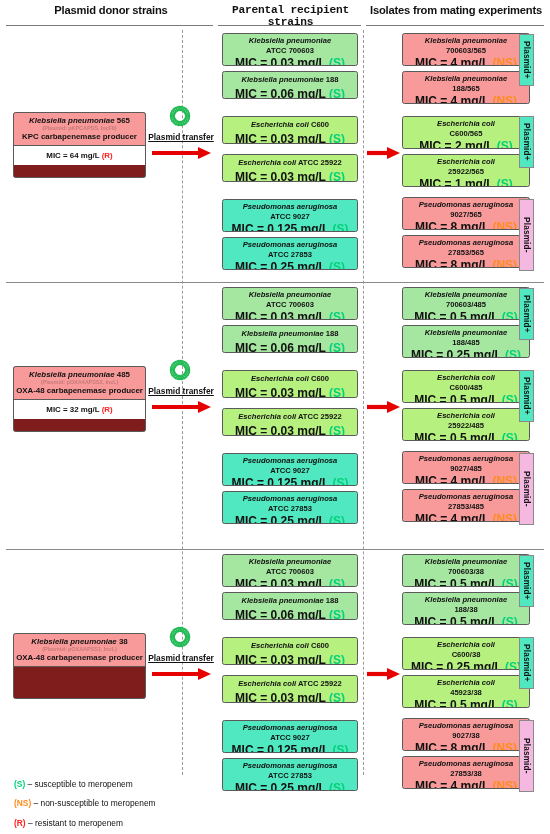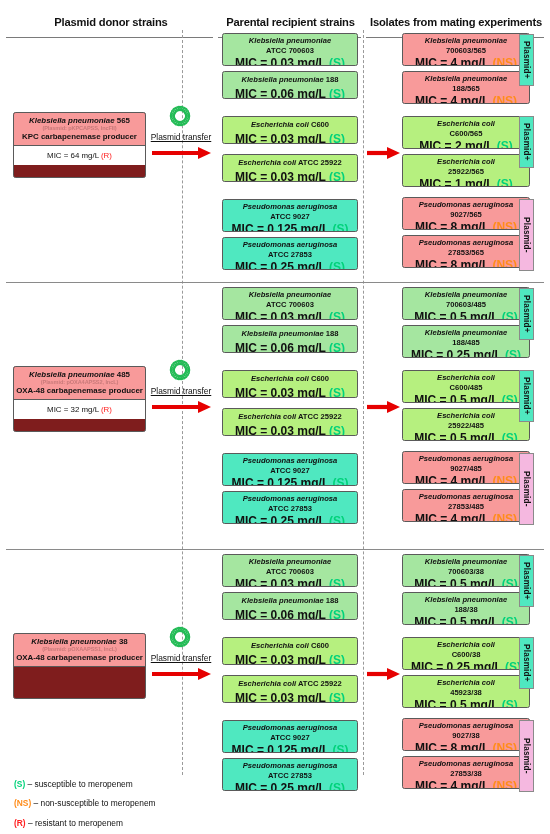--- a/index.html
+++ b/index.html
@@ -6,21 +6,21 @@
   html, body {
     margin: 0; padding: 0;
     width: 550px; height: 834px;
     background: #ffffff;
     font-family: "Liberation Sans", sans-serif;
     overflow: hidden;
   }
   #root { position: relative; width: 550px; height: 834px; }
 
   
-  .header { position: absolute; top: 12px; left: 0; width: 550px; height: 30px; }
+  .header { position: absolute; top: 0; left: 0; width: 550px; height: 30px; }
   .hdr-cell {
     position: absolute; top: 4px;
     font-size: 11.2px; font-weight: bold; color: #111;
     text-align: center; letter-spacing: -0.2px;
   }
   .hdr-rule {
     position: absolute; height: 0; border-top: 1.6px solid #7a7a7a;
   }
 
   
@@ -76,28 +76,28 @@
     padding: 3px 2px 3px;
     line-height: 1.2;
   }
   .donor-strain { font-size: 7.9px; font-weight: bold; font-style: italic; color: #111; }
   .donor-strain .nonital { font-style: normal; }
   .donor-plasmid { font-size: 5.6px; font-weight: bold; color: #c97a7a; letter-spacing: -0.1px; }
   .donor-role { font-size: 7.9px; font-weight: bold; color: #111; }
   .donor-bottom {
     background: #fff; text-align: center;
     padding: 5px 2px 5px;
-    font-size: 7.9px; font-weight: normal; color: #111;
+    font-size: 7.9px; font-weight: bold; color: #111;
   }
 
   
   .plasmid-icon { position: absolute; }
   .transfer-label {
     position: absolute; text-align: center;
-    font-size: 8.4px; font-weight: normal; color: #111;
+    font-size: 8.4px; font-weight: bold; color: #111;
     text-decoration: underline;
     white-space: nowrap;
   }
   .arrow { position: absolute; }
 
   
   .ptag {
     position: absolute;
     border: 1px solid #8a8a8a;
     display: flex; align-items: center; justify-content: center;
@@ -116,21 +116,21 @@
   }
   .legend-row .code { font-weight: bold; }
 </style>
 </head>
 <body>
 
 <div id="root">
 
   <div class="header">
     <div class="hdr-cell" style="left:6px;width:210px;"><span>Plasmid donor strains</span></div>
-    <div class="hdr-cell" style="left:218px;width:145px;"><span>Parental recipient strains</span></div>
+    <div class="hdr-cell" style="left:218px;width:145px;font-family:Liberation Mono, monospace;"><span>Parental recipient strains</span></div>
     <div class="hdr-cell" style="left:366px;width:180px;"><span>Isolates from mating experiments</span></div>
     <div class="hdr-rule" style="left:6px;top:25px;width:207px;"></div>
     <div class="hdr-rule" style="left:218px;top:25px;width:143px;"></div>
     <div class="hdr-rule" style="left:366px;top:25px;width:178px;"></div>
   </div>
 
   <div class="vdash" style="left:182px;top:30px;height:745px;"></div>
   <div class="vdash" style="left:363px;top:30px;height:745px;"></div>
 
   <div class="sec-rule" style="top:282px;"></div>

